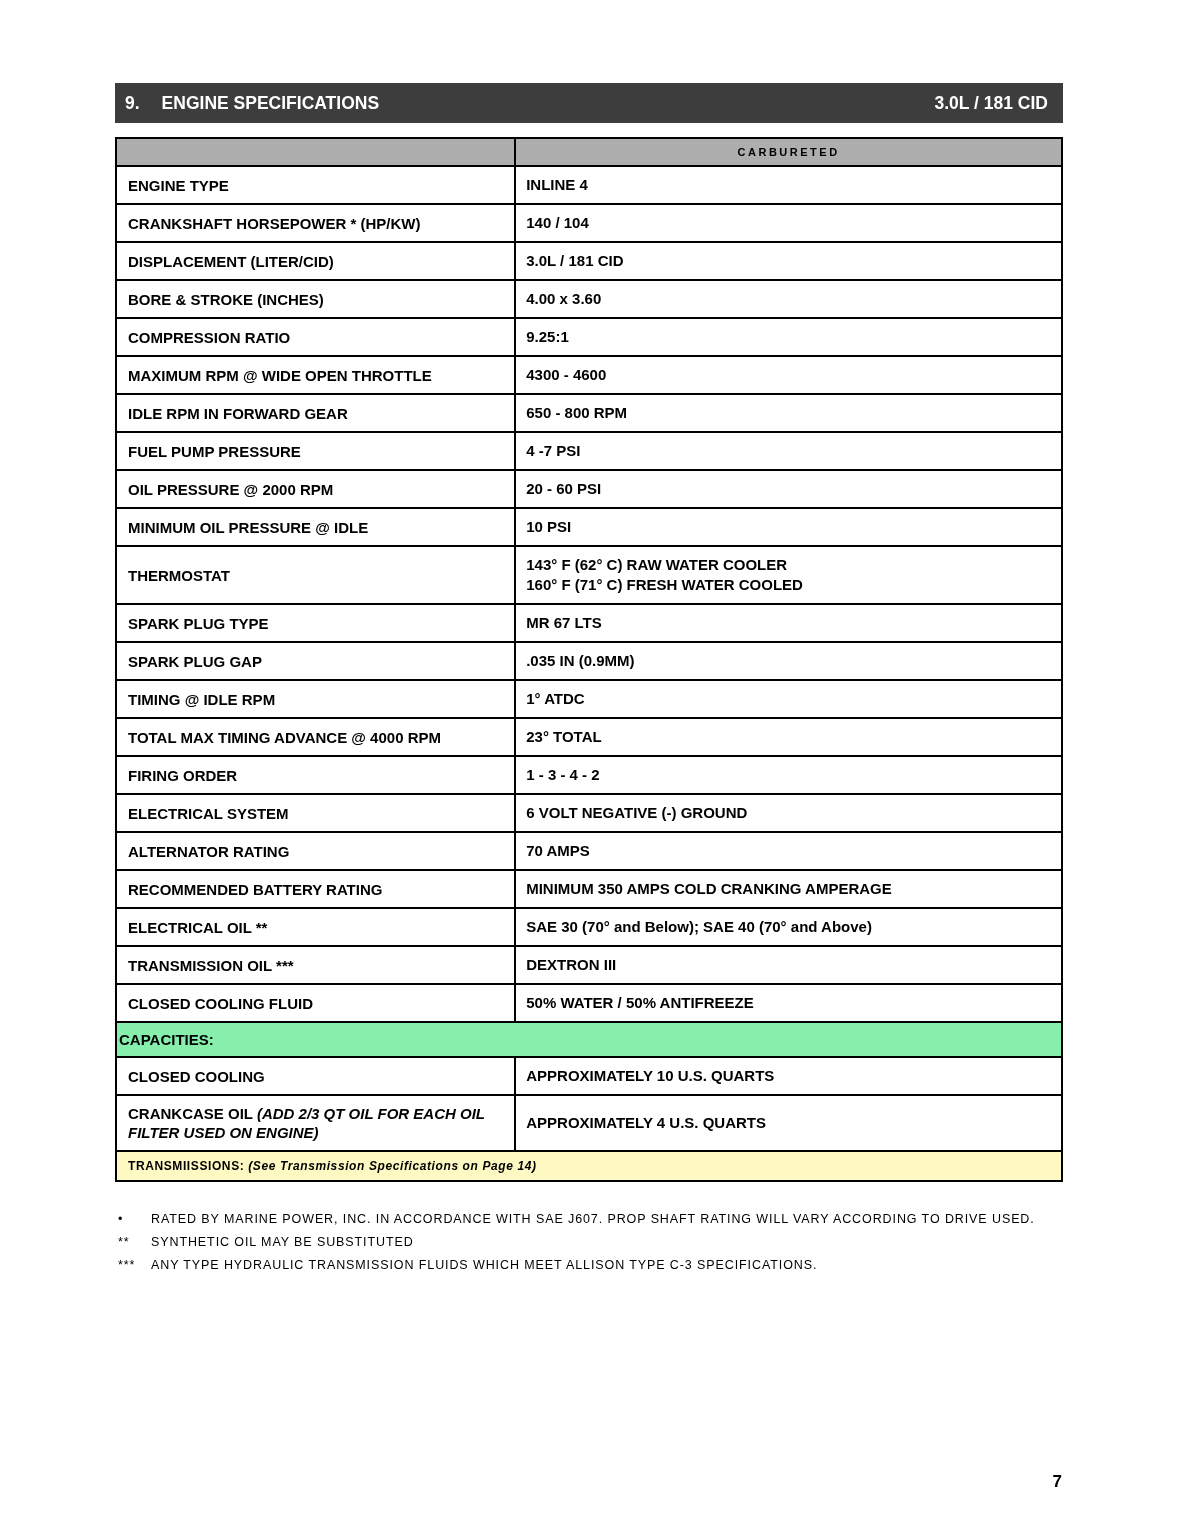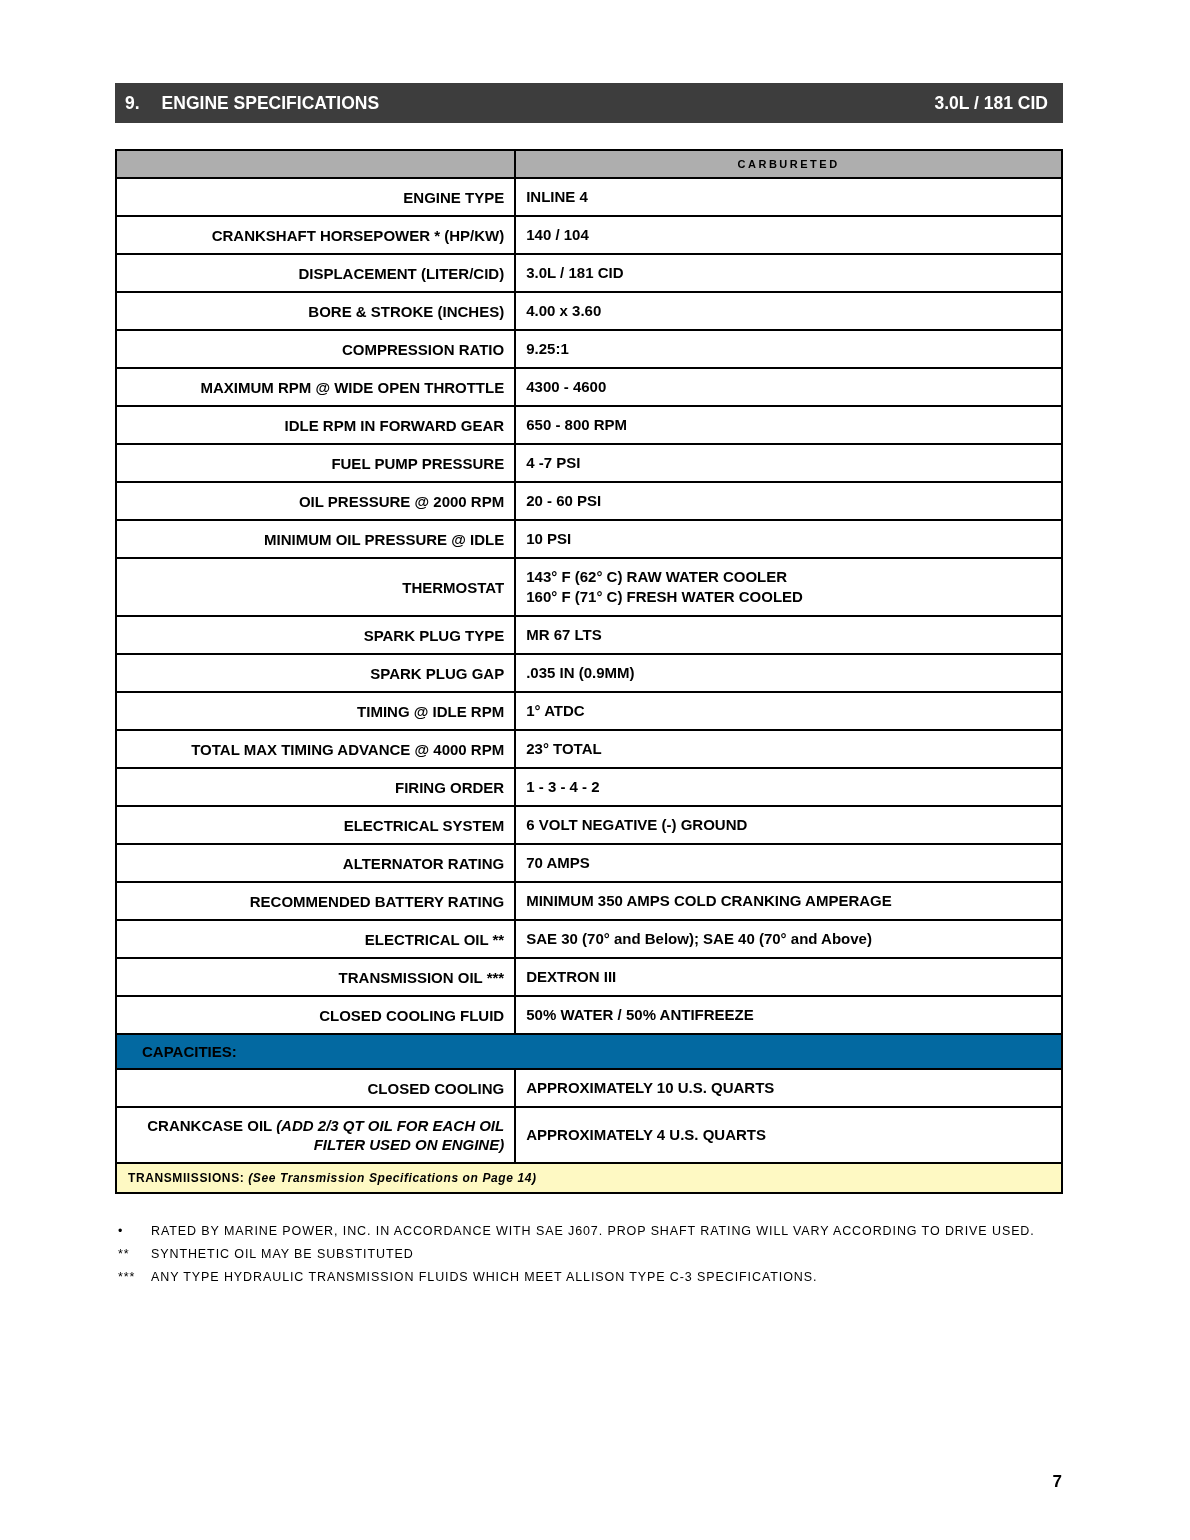--- a/index.html
+++ b/index.html
@@ -26,56 +26,56 @@
     justify-content: space-between;
     padding: 0 15px 0 10px;
     font-weight: bold;
     font-size: 17.5px;
   }
   .title-left { display: flex; align-items: center; }
   .section-number { margin-right: 22px; }
   .spec-table {
     width: 100%;
     border-collapse: collapse;
-    margin-top: 26px;
+    margin-top: 14px;
     table-layout: fixed;
   }
   .spec-table td {
     border: 2px solid #000;
     font-weight: bold;
     font-size: 15px;
     padding: 8px 10px;
     vertical-align: middle;
   }
   .spec-table td.label {
-    text-align: right;
-    padding-left: 5px;
+    text-align: left;
+    padding-left: 11px;
     line-height: 19px;
   }
   .spec-table td.value {
     text-align: left;
     white-space: pre-line;
     line-height: 20px;
   }
   col.c-label { width: 42.2%; }
   col.c-value { width: 57.8%; }
   tr.header-row td {
     background: #aeaeae;
     padding: 6px 8px;
     height: 28px;
   }
   td.col-header {
     text-align: center;
     font-size: 11px;
     letter-spacing: 2.5px;
   }
   tr.section-row td {
-    background: #0369a1;
+    background: #86efac;
     font-size: 15px;
-    padding: 8px 25px;
+    padding: 8px 2px;
   }
   tr.footer-row td {
     background: #fef9c3;
     font-size: 12px;
     letter-spacing: 0.6px;
     padding: 7px 11px;
   }
   .italic { font-style: italic; }
   .footnotes {
     margin-top: 28px;

